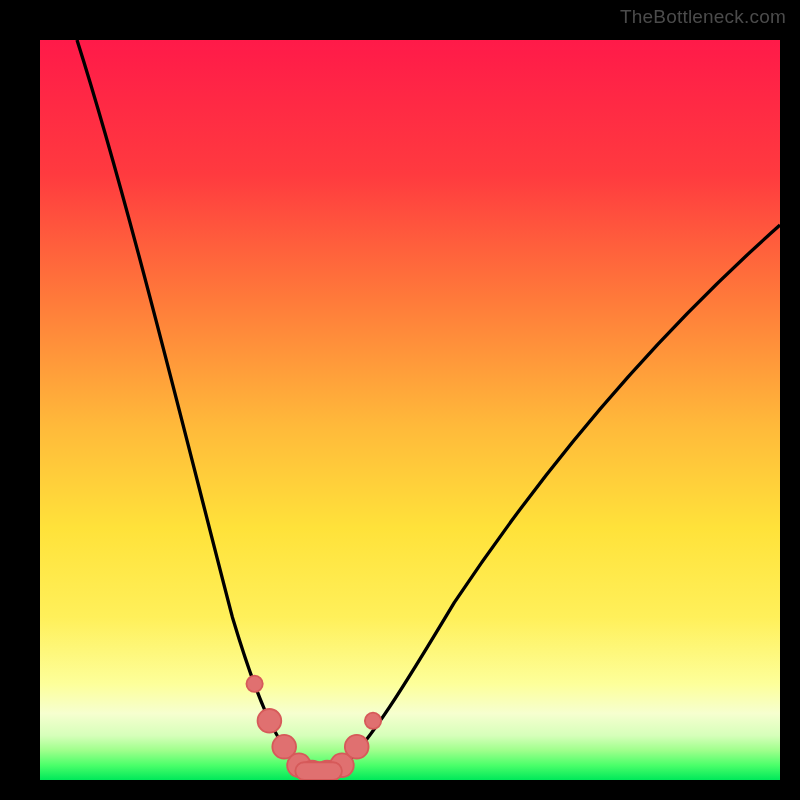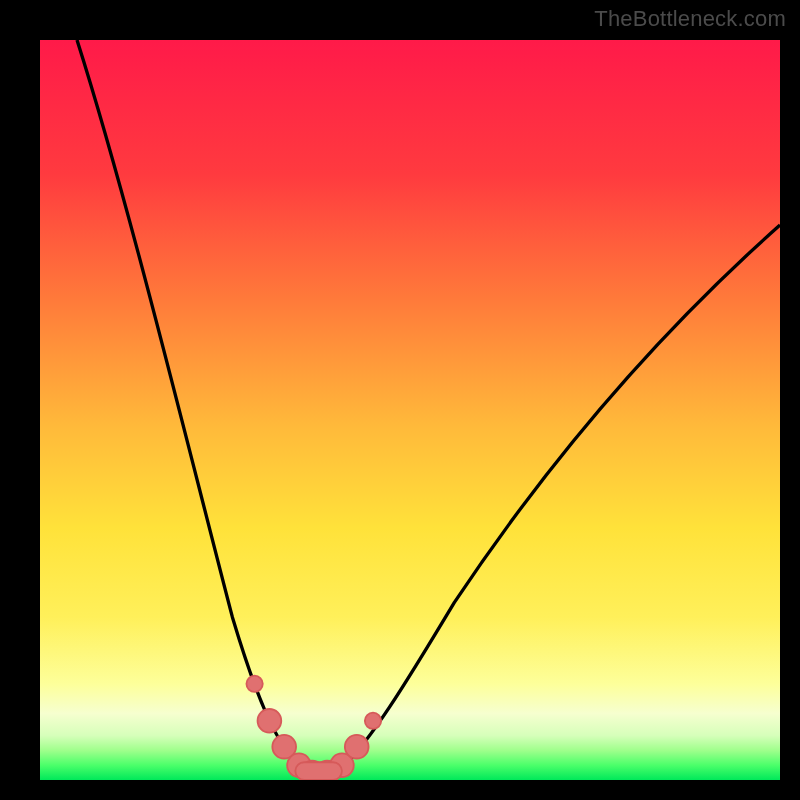--- a/index.html
+++ b/index.html
@@ -24,21 +24,21 @@
   }
   .gradient {
     position: absolute;
     inset: 0;
   }
   .watermark {
     position: absolute;
     top: 6px;
     right: 14px;
     font-family: Arial, Helvetica, sans-serif;
-    font-size: 22px;
+    font-size: 19px;
     font-weight: 500;
     color: #4b4b4b;
     letter-spacing: 0.2px;
     user-select: none;
   }
   svg.curve {
     position: absolute;
     inset: 0;
   }
 </style>

